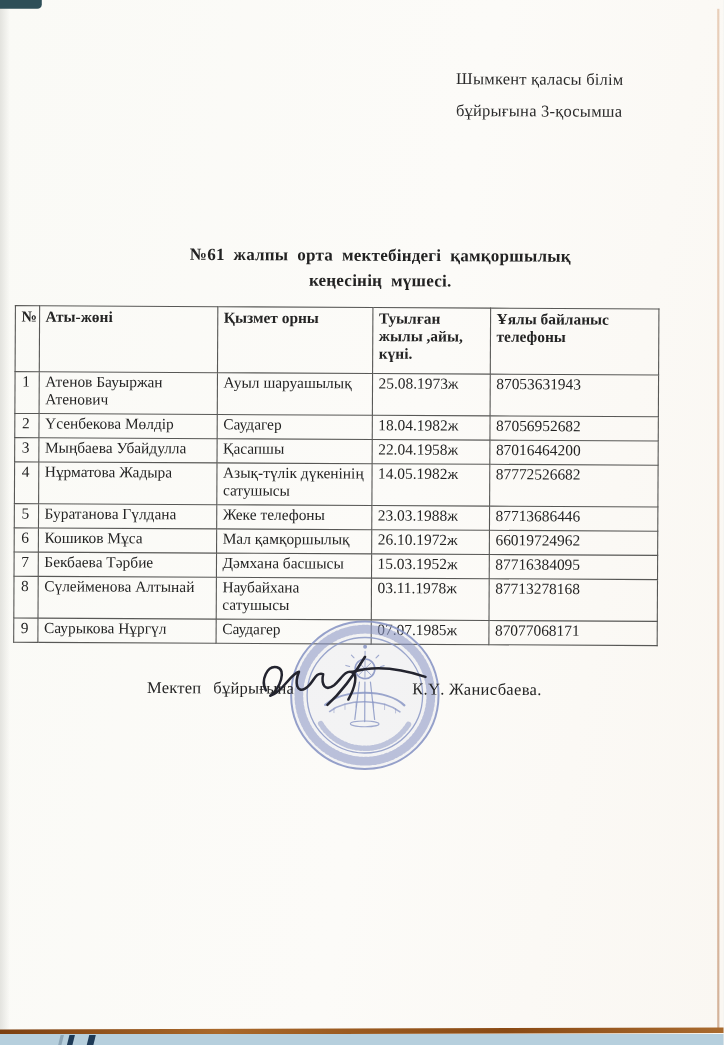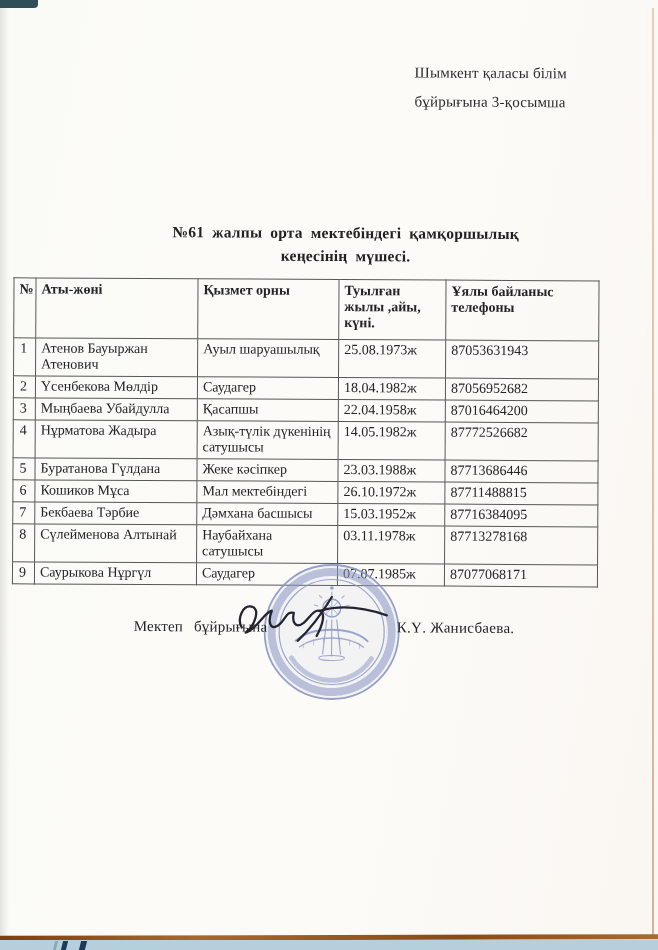--- a/index.html
+++ b/index.html
@@ -77,21 +77,21 @@
     overflow:hidden;
   }
   table.members{border:1.6px solid #4c4c4a;}
   table.members thead th{font-weight:bold;padding-top:3px;padding-bottom:8px;}
   table.members thead th.col-birth{}
   table.members td.cell-num{padding-left:6px;}
 
   
   .footer{position:absolute;left:0;top:615px;width:100%;height:40px;font-size:15px;}
   .director-label{position:absolute;left:135px;top:4px;word-spacing:7px;letter-spacing:.2px;}
-  .director-name{position:absolute;left:398px;top:4px;letter-spacing:.3px;}
+  .director-name{position:absolute;left:376px;top:4px;letter-spacing:.3px;}
 
   .stamp{position:absolute;left:263px;top:562px;width:140px;height:140px;}
   .signature{position:absolute;left:236px;top:592px;width:158px;height:52px;}
 </style>
 </head>
 <body>
 
 <div class="scan">
 
   <div class="edge-left"></div>
@@ -152,30 +152,30 @@
         <tr>
           <td class="cell-num">4</td>
           <td>Нұрматова  Жадыра</td>
           <td>Азық-түлік дүкенінің сатушысы</td>
           <td>14.05.1982ж</td>
           <td>87772526682</td>
         </tr>
         <tr>
           <td class="cell-num">5</td>
           <td>Буратанова  Гүлдана</td>
-          <td>Жеке  кәсіпкер</td>
+          <td>Жеке  телефоны</td>
           <td>23.03.1988ж</td>
           <td>87713686446</td>
         </tr>
         <tr>
           <td class="cell-num">6</td>
           <td>Кошиков  Мұса</td>
-          <td>Мал  мектебіндегі</td>
+          <td>Мал  қамқоршылық</td>
           <td>26.10.1972ж</td>
-          <td>87711488815</td>
+          <td>66019724962</td>
         </tr>
         <tr>
           <td class="cell-num">7</td>
           <td>Бекбаева  Тәрбие</td>
           <td>Дәмхана  басшысы</td>
           <td>15.03.1952ж</td>
           <td>87716384095</td>
         </tr>
         <tr>
           <td class="cell-num">8</td>

